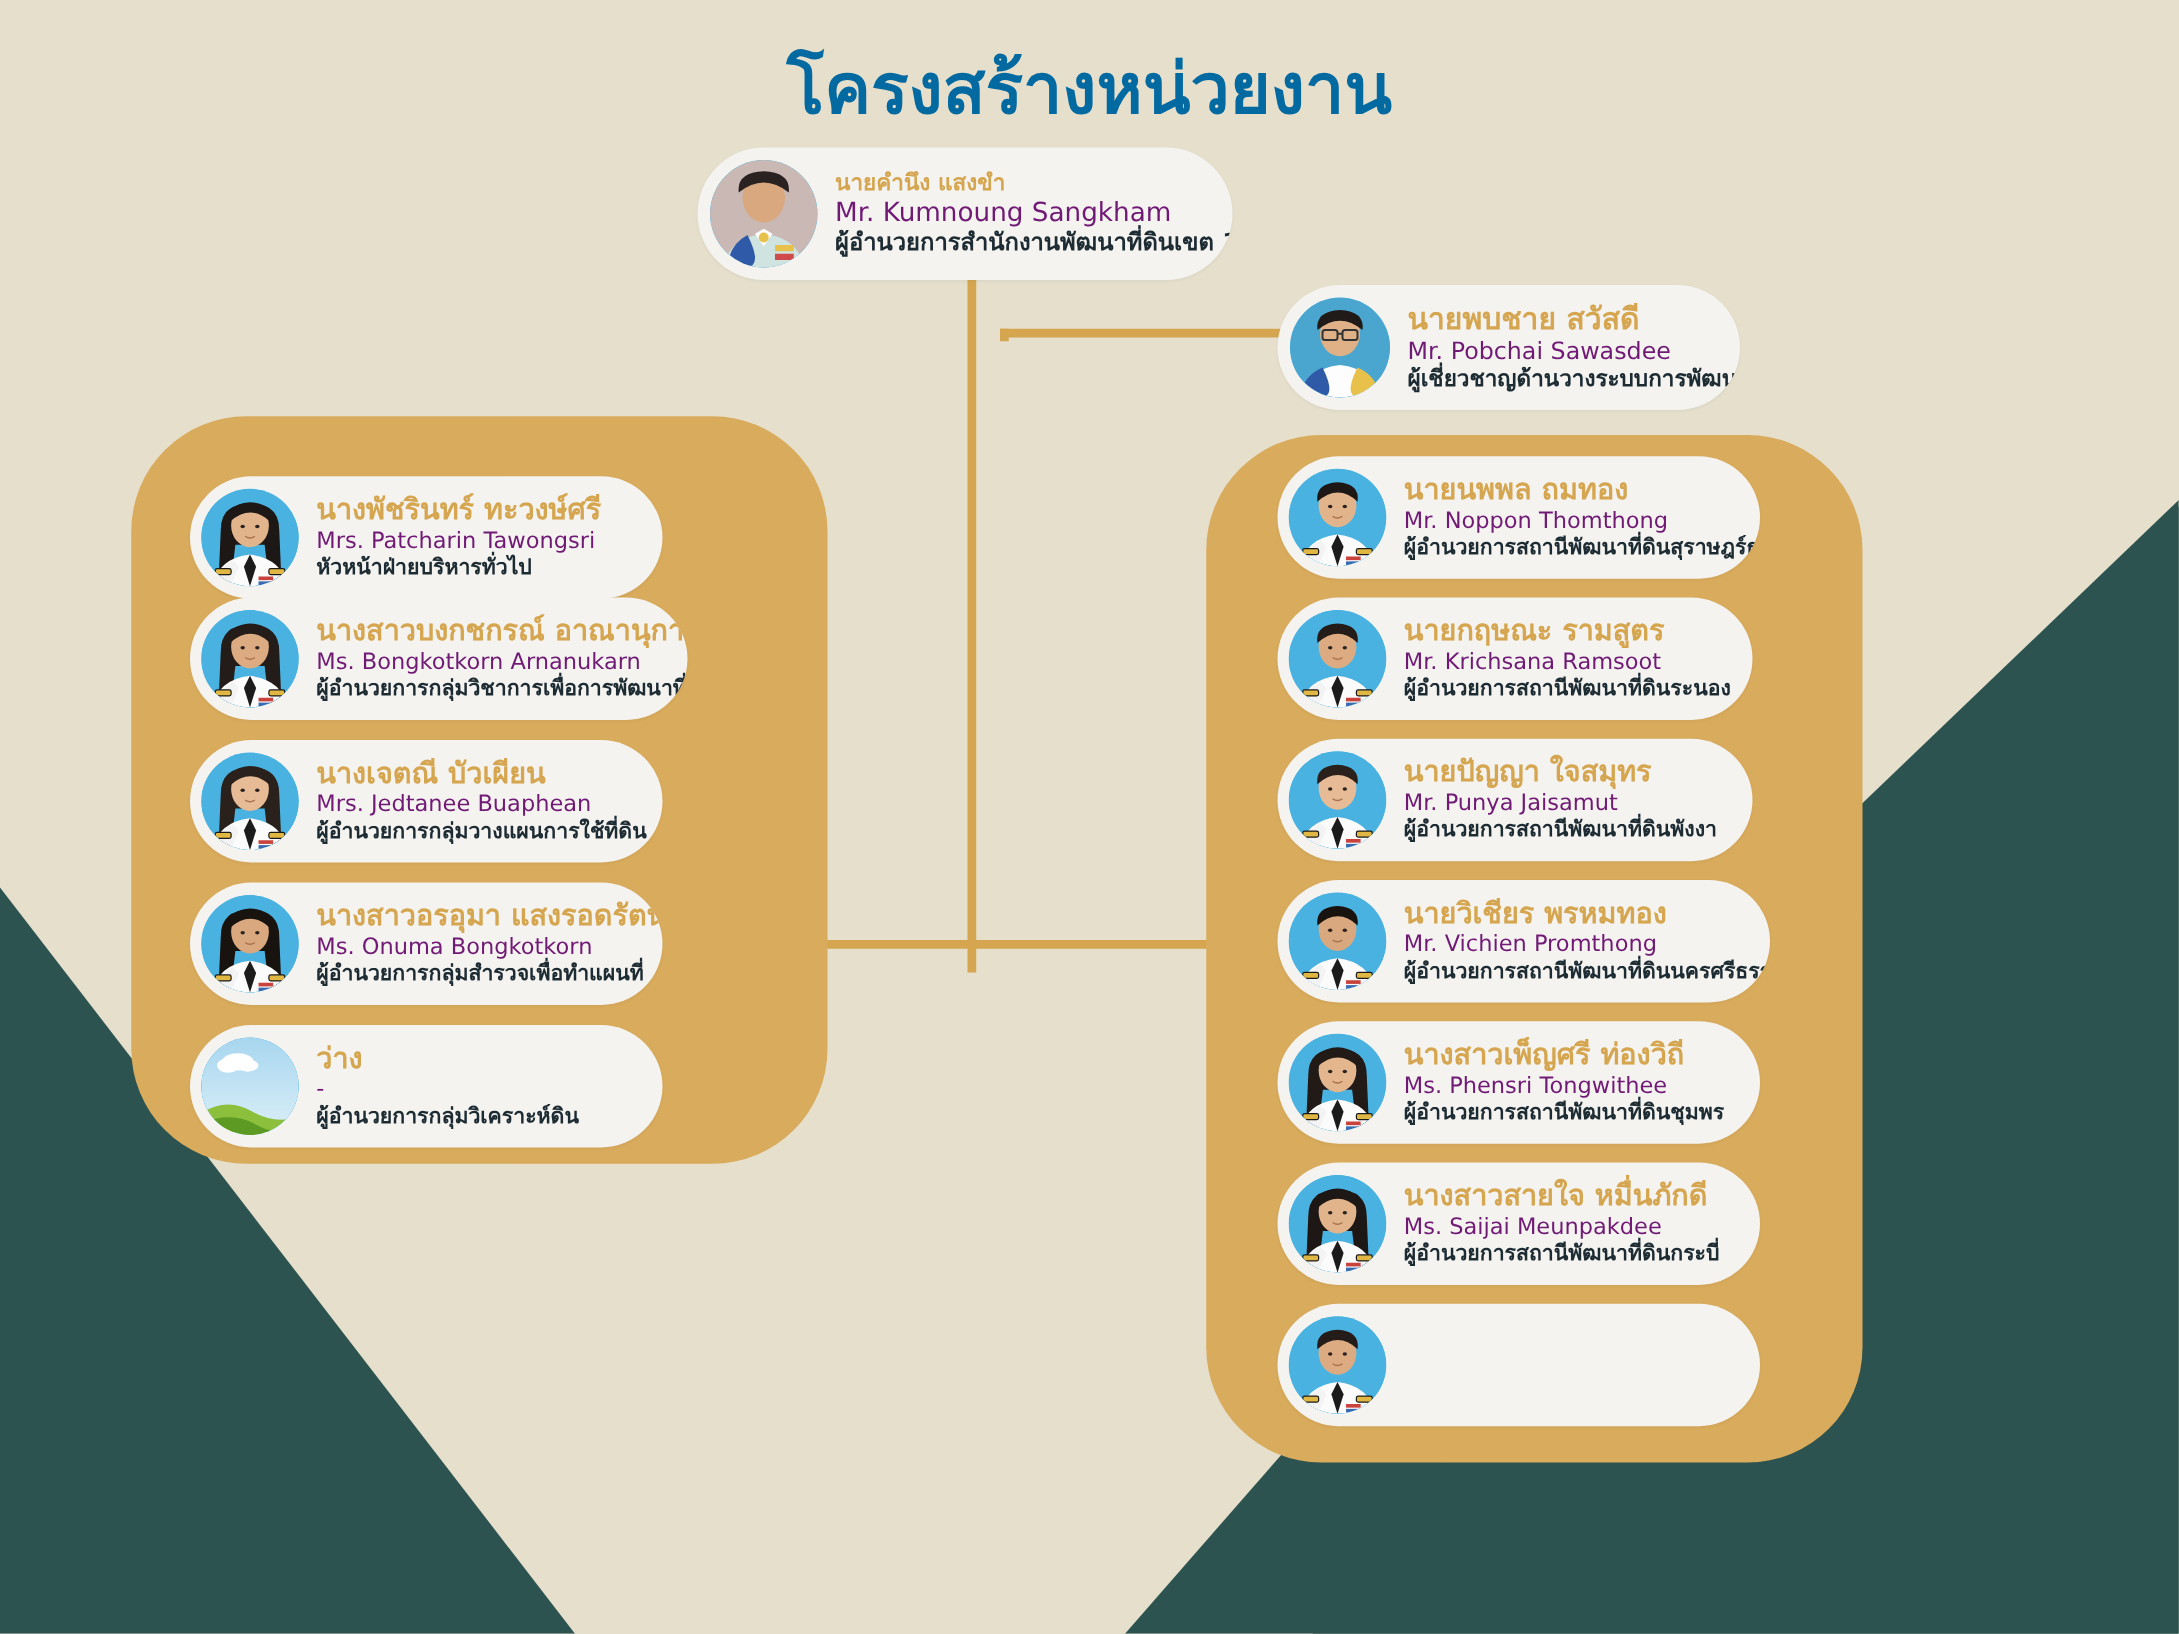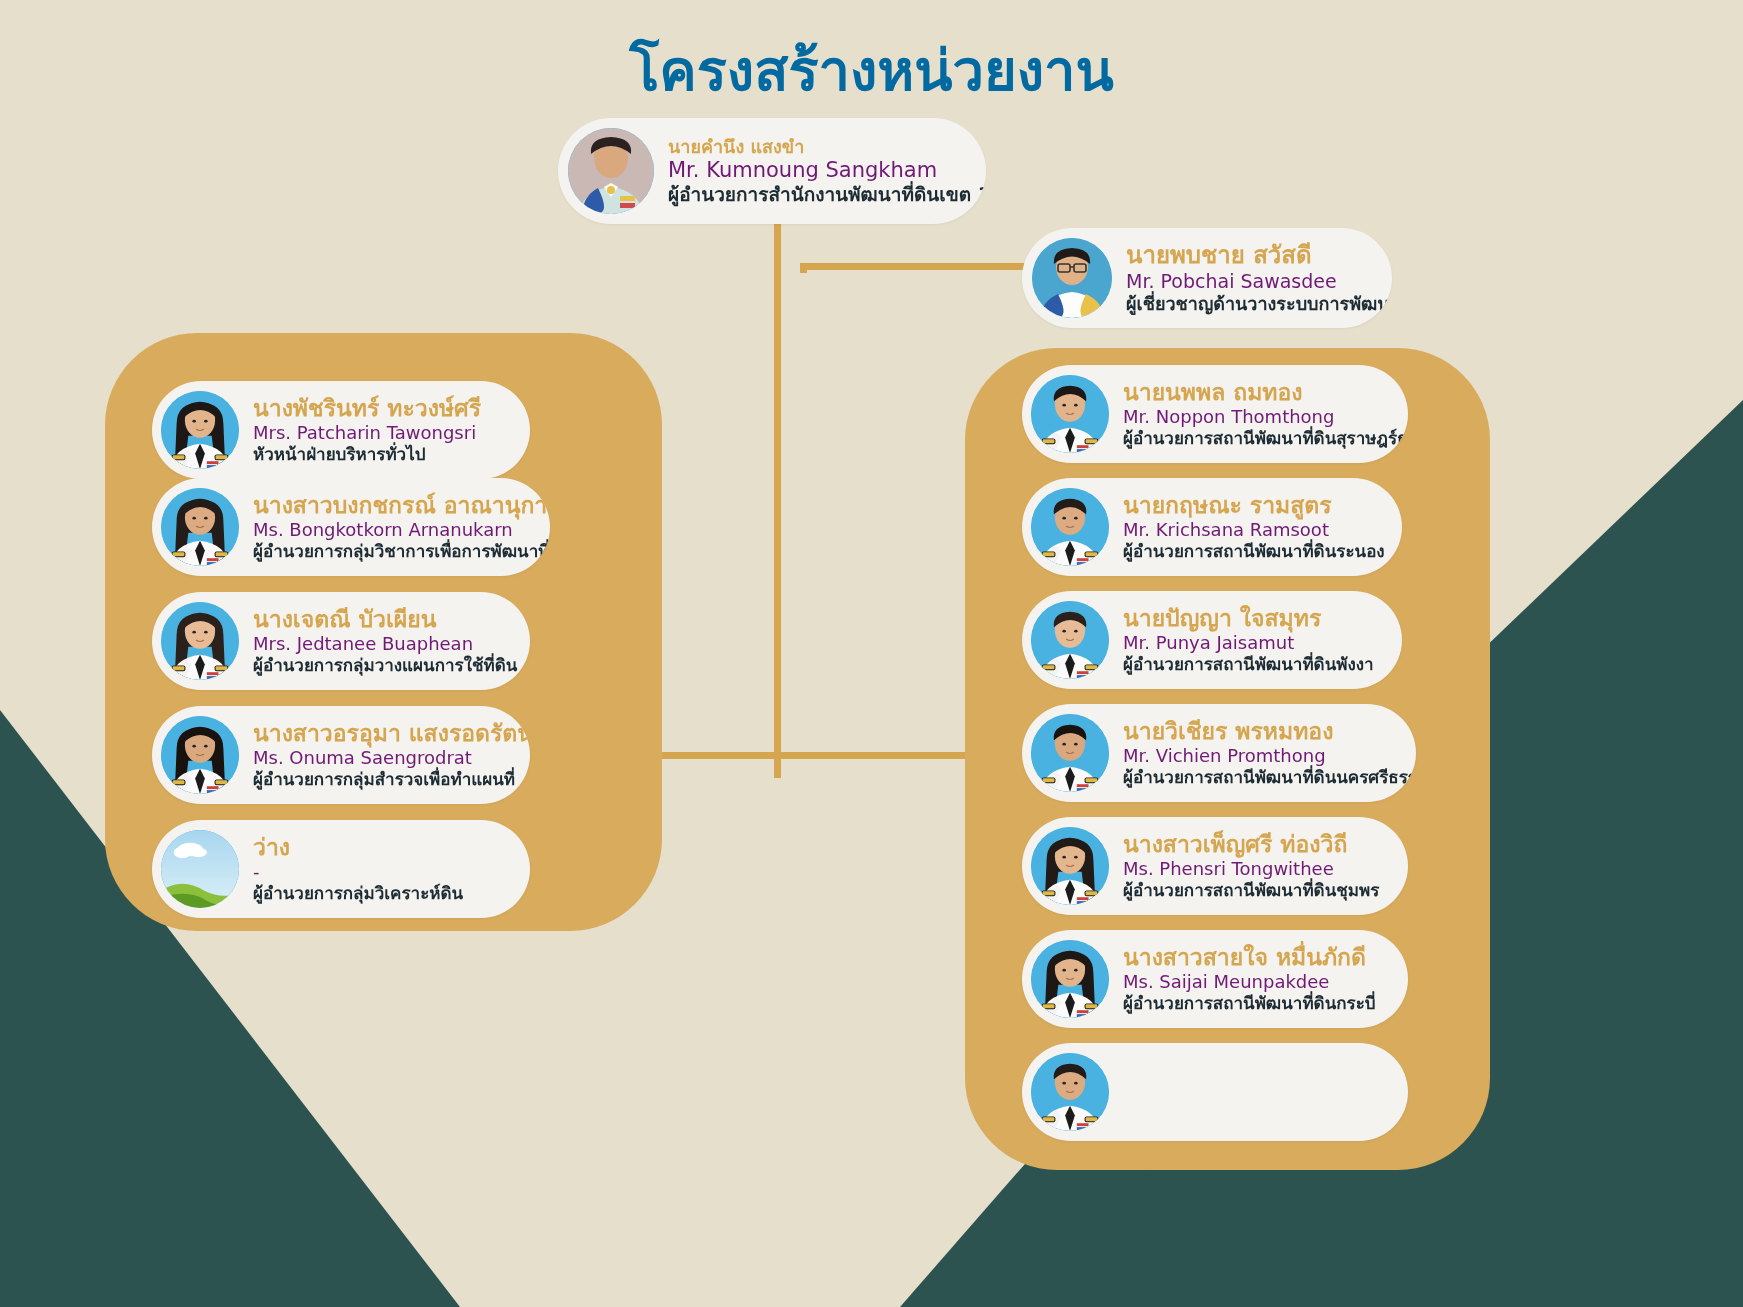--- a/index.html
+++ b/index.html
@@ -315,21 +315,21 @@
       <rect x="12" y="66" width="12" height="4" rx="1" fill="#e0b742"></rect>
       <rect x="55" y="65" width="14" height="6" rx="2" fill="#1a1a1a"></rect>
       <rect x="56" y="66" width="12" height="4" rx="1" fill="#e0b742"></rect>
       <rect x="47" y="72" width="12" height="3" fill="#c9423c"></rect>
       <rect x="47" y="76" width="12" height="3" fill="#3a6ab0"></rect>
     </g>
   </svg>
       </div>
       <div class="card-text">
         <div class="name-th">นางสาวอรอุมา  แสงรอดรัตน์</div>
-        <div class="name-en">Ms. Onuma Saengrodrat</div>
+        <div class="name-en">Ms. Onuma Bongkotkorn</div>
         <div class="position-th">ผู้อำนวยการกลุ่มสำรวจเพื่อทำแผนที่</div>
       </div>
     </div>
     <div class="card row left-row vacant" style="top: 820px; width: 378px;">
       <div class="avatar">
         <svg width="78" height="78" viewBox="0 0 80 80">
     <defs>
             <clipPath id="clsp">
               <circle cx="40" cy="40" r="40"></circle>
             </clipPath>

